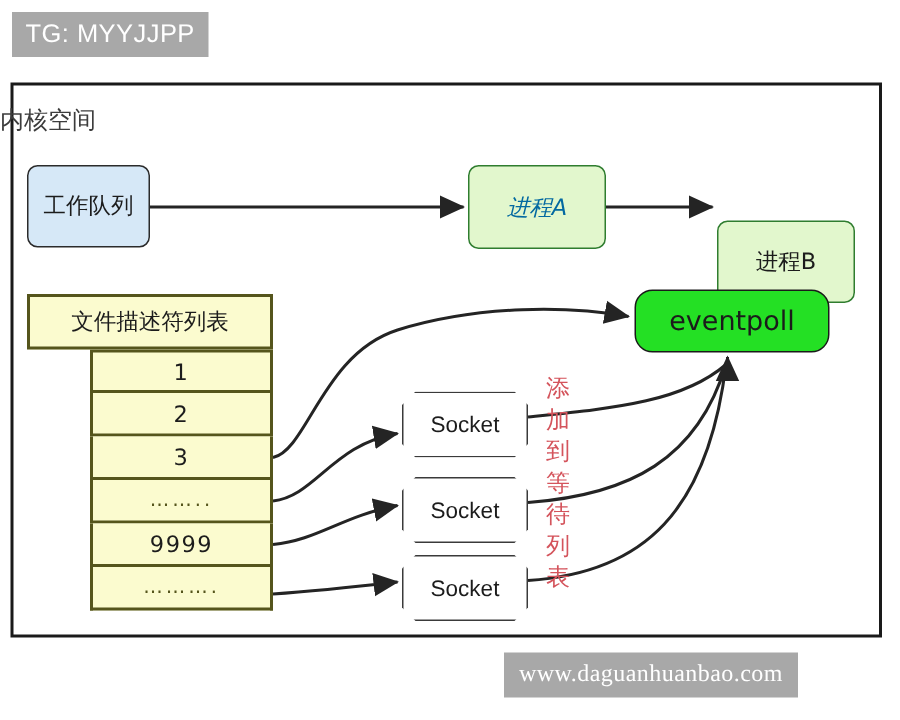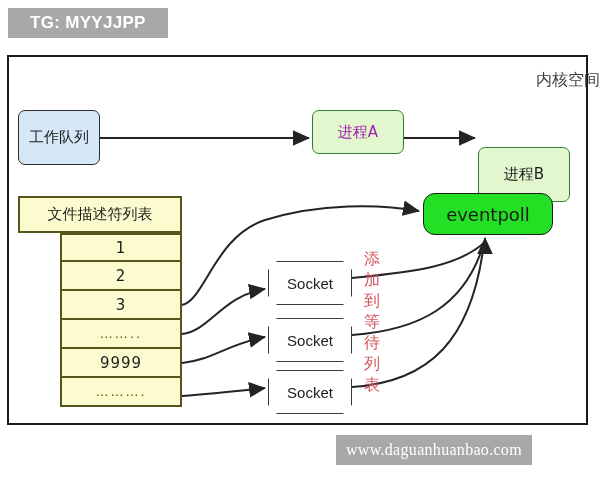--- a/index.html
+++ b/index.html
@@ -28,23 +28,22 @@
     color: #ffffff;
     display: flex;
     align-items: center;
     justify-content: flex-start;
     letter-spacing: 0.3px;
     white-space: nowrap;
   }
   #wm-top {
     left: 8px; top: 8px;
     height: 30px;
-    padding: 0 22px;
+    padding: 0 9px;
     font-size: 17px;
-    font-weight: bold;
   }
   #wm-bottom {
     left: 336px; top: 435px;
     height: 30px;
     padding: 0 10px;
     font-size: 16px;
     font-family: Liberation Serif, serif;
   }
 
   
@@ -53,21 +52,21 @@
     left: 7px; top: 55px;
     width: 581px; height: 370px;
     border: 2px solid #1a1a1a;
     background: #ffffff;
     box-sizing: border-box;
   }
   #kernel-title {
     position: absolute;
     left: 0; top: 70px;
     width: 600px;
-    text-align: right;
+    text-align: left;
     font-size: 16px;
     color: #3c3c3c;
     font-family: "DejaVu Sans", sans-serif;
   }
 
   
   .node {
     position: absolute;
     box-sizing: border-box;
     display: flex;
@@ -81,26 +80,27 @@
     left: 18px; top: 110px;
     width: 82px; height: 55px;
     background: #d6e8f7;
     border: 1.6px solid #2b2b2b;
     border-radius: 7px;
     font-size: 15px;
     color: #1c1c1c;
   }
   #process-a {
     left: 312px; top: 110px;
-    width: 92px; height: 44px;
+    width: 92px; height: 56px;
     background: #e2f7cd;
     border: 1.6px solid #2f7d2f;
     border-radius: 7px;
     font-size: 15px;
-    color: #a21caf;
+    color: #0369a1;
+    font-style: italic;
   }
   #process-b {
     left: 478px; top: 110px;
     width: 92px; height: 55px;
     background: #e2f7cd;
     border: 1.6px solid #2f7d2f;
     border-radius: 7px;
     font-size: 15px;
     color: #1c1c1c;
     margin-top: 37px;

